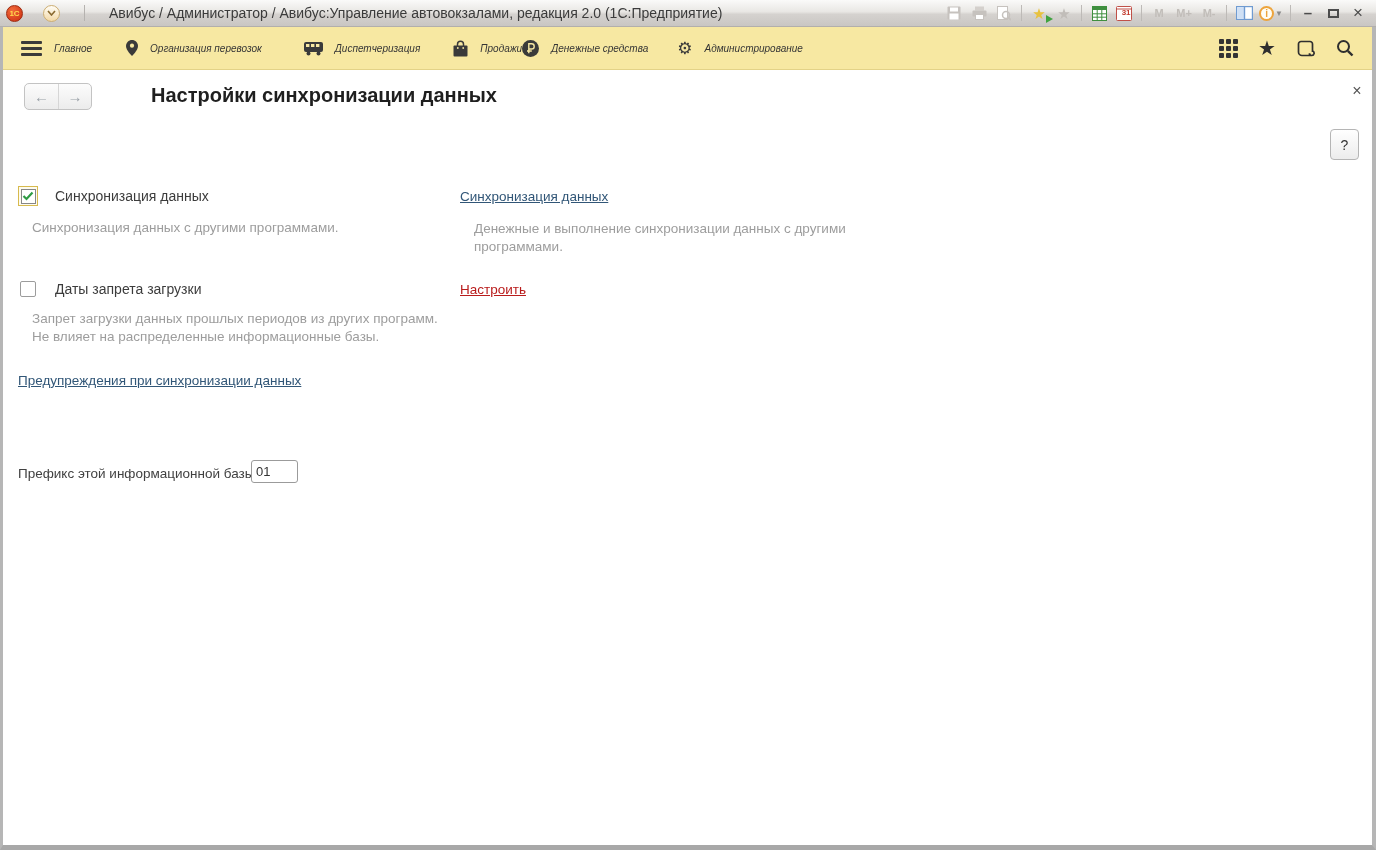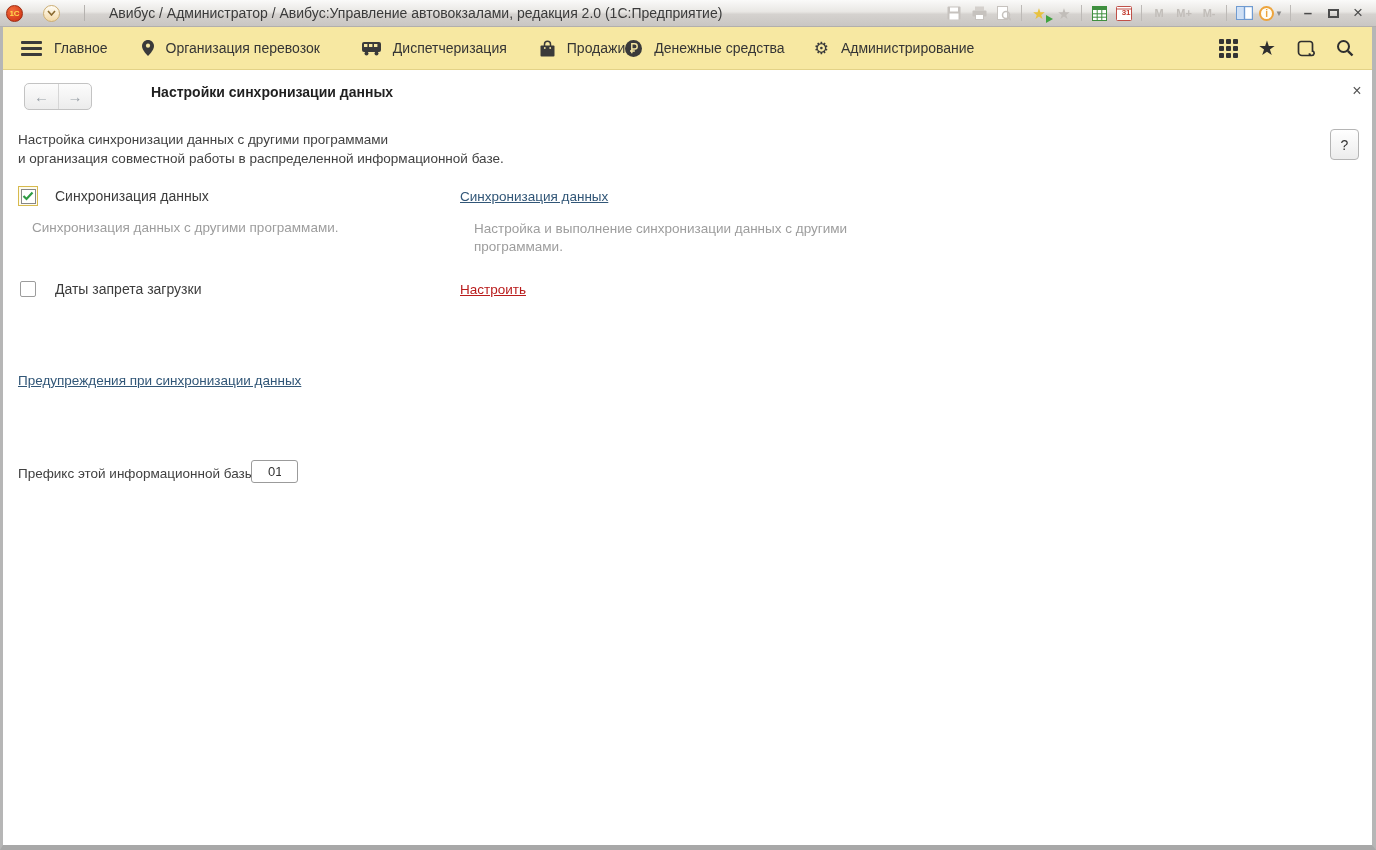--- a/index.html
+++ b/index.html
@@ -73,21 +73,21 @@
   }
 
   
   .menubar {
     height:43px; background:#f7e8a2; border-bottom:1px solid #e3d287;
     display:flex; align-items:center; padding:0 16px 0 18px;
   }
   .hamburger { width:21px; display:flex; flex-direction:column; gap:3px; cursor:default; }
   .hamburger b { display:block; height:3px; background:#3a3a3a; border-radius:1px; }
   .mb-item { display:flex; align-items:center; gap:12px; cursor:default; }
-  .mb-label { font-size:14px; color:#353535; white-space:nowrap; }
+  .mb-label { font-size:10px; color:#353535; white-space:nowrap;font-style:italic; }
   .mb-item-glavnoe { margin-left:12px; }
   .mb-item-perevozki { margin-left:34px; }
   .mb-item-dispatch { margin-left:42px; }
   .mb-item-sales { margin-left:33px; }
   .mb-item-money { }
   .mb-item-admin { margin-left:29px; }
   .mb-right { margin-left:auto; display:flex; align-items:center; gap:17px; }
   .mb-right .mb-ico { display:flex; align-items:center; justify-content:center; width:22px; height:22px; }
   .grid-dots { display:grid; grid-template-columns:repeat(3,5px); grid-gap:2px; }
   .grid-dots b { width:5px; height:5px; background:#333; border-radius:1px; }
@@ -100,21 +100,21 @@
 
   .navgrp {
     left:21px; top:13px; display:flex; height:27px;
     border:1px solid #c3c3c3; border-radius:5px; overflow:hidden;
     background:linear-gradient(#fcfcfc,#ececec);
   }
   .navbtn { width:33px; display:flex; align-items:center; justify-content:center;
     color:#9aa1a8; font-size:15px; }
   .navbtn + .navbtn { border-left:1px solid #d6d6d6; }
 
-  .page-title { left:148px; top:14px; font-size:14px; font-weight:bold; color:#1f1f1f; }
+  .page-title { left:148px; top:14px; font-size:20px; font-weight:bold; color:#1f1f1f; }
   .page-close { left:1345px; top:12px; font-size:16px; color:#565656; width:18px; height:18px;
     display:flex; align-items:center; justify-content:center; }
 
   .intro { left:15px; top:60px; color:#414141; line-height:19px; white-space:pre-line; }
 
   .help-btn {
     left:1327px; top:59px; width:29px; height:31px;
     border:1px solid #b5b5b5; border-radius:4px;
     background:linear-gradient(#ffffff,#ececec);
     display:flex; align-items:center; justify-content:center;
@@ -153,21 +153,21 @@
   .link-sync { left:457px; top:119px; }
   .desc-sync-right { left:457px; top:150px; }
   .link-configure { left:457px; top:212px; }
   .link-warnings { left:15px; top:303px; font-size:13.5px; }
 
   .prefix-label { left:15px; top:396px; color:#414141; }
   .prefix-input {
     left:248px; top:390px; width:47px; height:23px;
     border:1px solid #9b9b9b; border-radius:3px;
     font-family:"Liberation Sans", sans-serif; font-size:13px; color:#333;
-    padding:0 16px; outline:none; background:#fff;
+    padding:0 4px; outline:none; background:#fff;
   }
 
   svg { display:block; }
 </style>
 </head>
 <body>
 
 <div class="window">
 
   <header class="titlebar">
@@ -347,51 +347,51 @@
 
       <div class="abs navgrp">
         <span class="navbtn">←</span>
         <span class="navbtn">→</span>
       </div>
 
       <h1 class="abs page-title" style="margin:0;">Настройки синхронизации данных</h1>
 
       <span class="abs page-close">×</span>
 
-      <p class="abs intro" style="margin:0;">Настройка синхронизации данных с другими программами
-и организация совместной работы в распределенной информационной базе.</p>
 
       <span class="abs help-btn">?</span>
 
       <div class="abs checkbox-row row-sync">
         <span class="cb-outer checked">
           <span class="cb-box">
             <svg class="tick" width="12" height="10" viewBox="0 0 12 10">
                 <path d="M1.5 5 L4.5 8 L10.5 1.5" fill="none" stroke="#2e9b43" stroke-width="2.2"></path>
               </svg>
           </span>
         </span>
         <label class="cb-label">Синхронизация данных</label>
       </div>
 
       <div class="abs desc desc-sync">Синхронизация данных с другими программами.</div>
 
       <a class="abs link link-blue link-sync">Синхронизация данных</a>
-      <div class="abs desc desc-sync-right">Настройка и выполнение синхронизации данных с другими
+      <div class="abs desc desc-sync-right">Денежные и выполнение синхронизации данных с другими
 программами.</div>
 
       <div class="abs checkbox-row row-ban">
         <span class="cb-plain">
           
         </span>
         <label class="cb-label" style="margin-left:19px;">Даты запрета загрузки</label>
       </div>
 
       <a class="abs link link-disabled link-configure">Настроить</a>
 
+      <div class="abs desc desc-ban">Запрет загрузки данных прошлых периодов из других программ.
+Не влияет на распределенные информационные базы.</div>
 
       <a class="abs link link-blue link-warnings">Предупреждения при синхронизации данных</a>
 
       <label class="abs prefix-label">Префикс этой информационной базы:</label>
       <input class="abs prefix-input" type="text" value="01" style="">
 
     </main>
   </div>
 </div>
 

